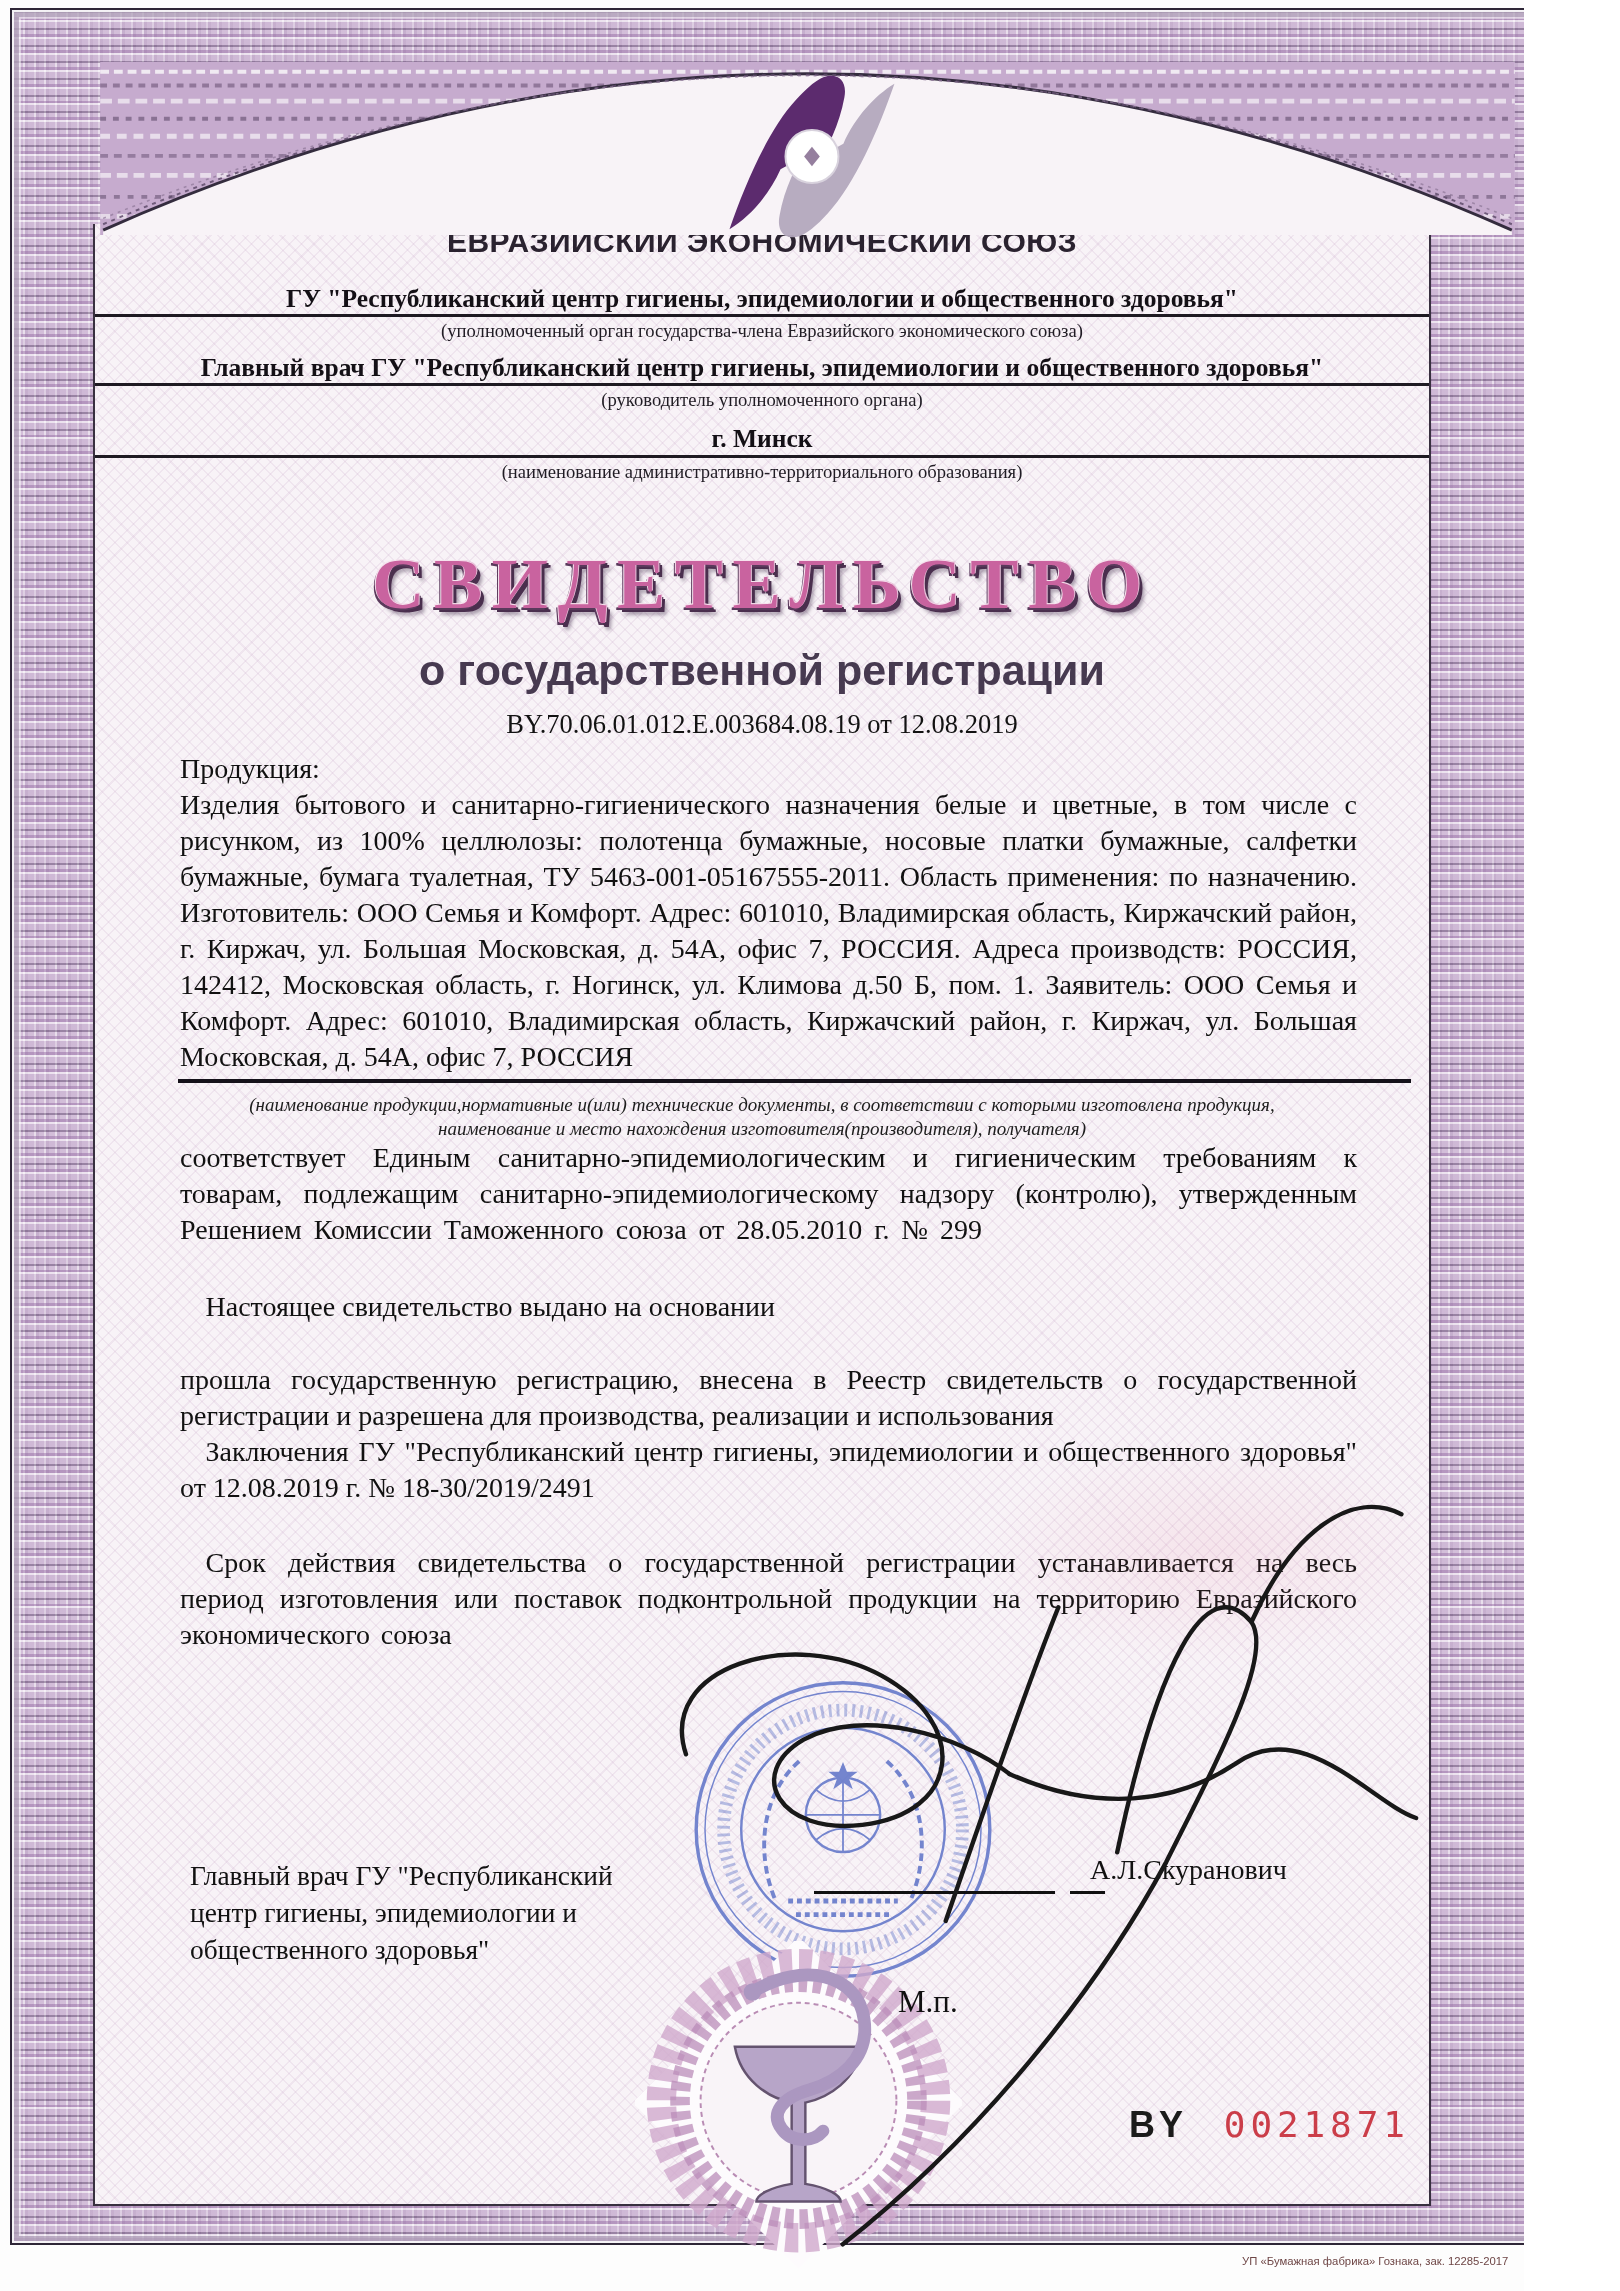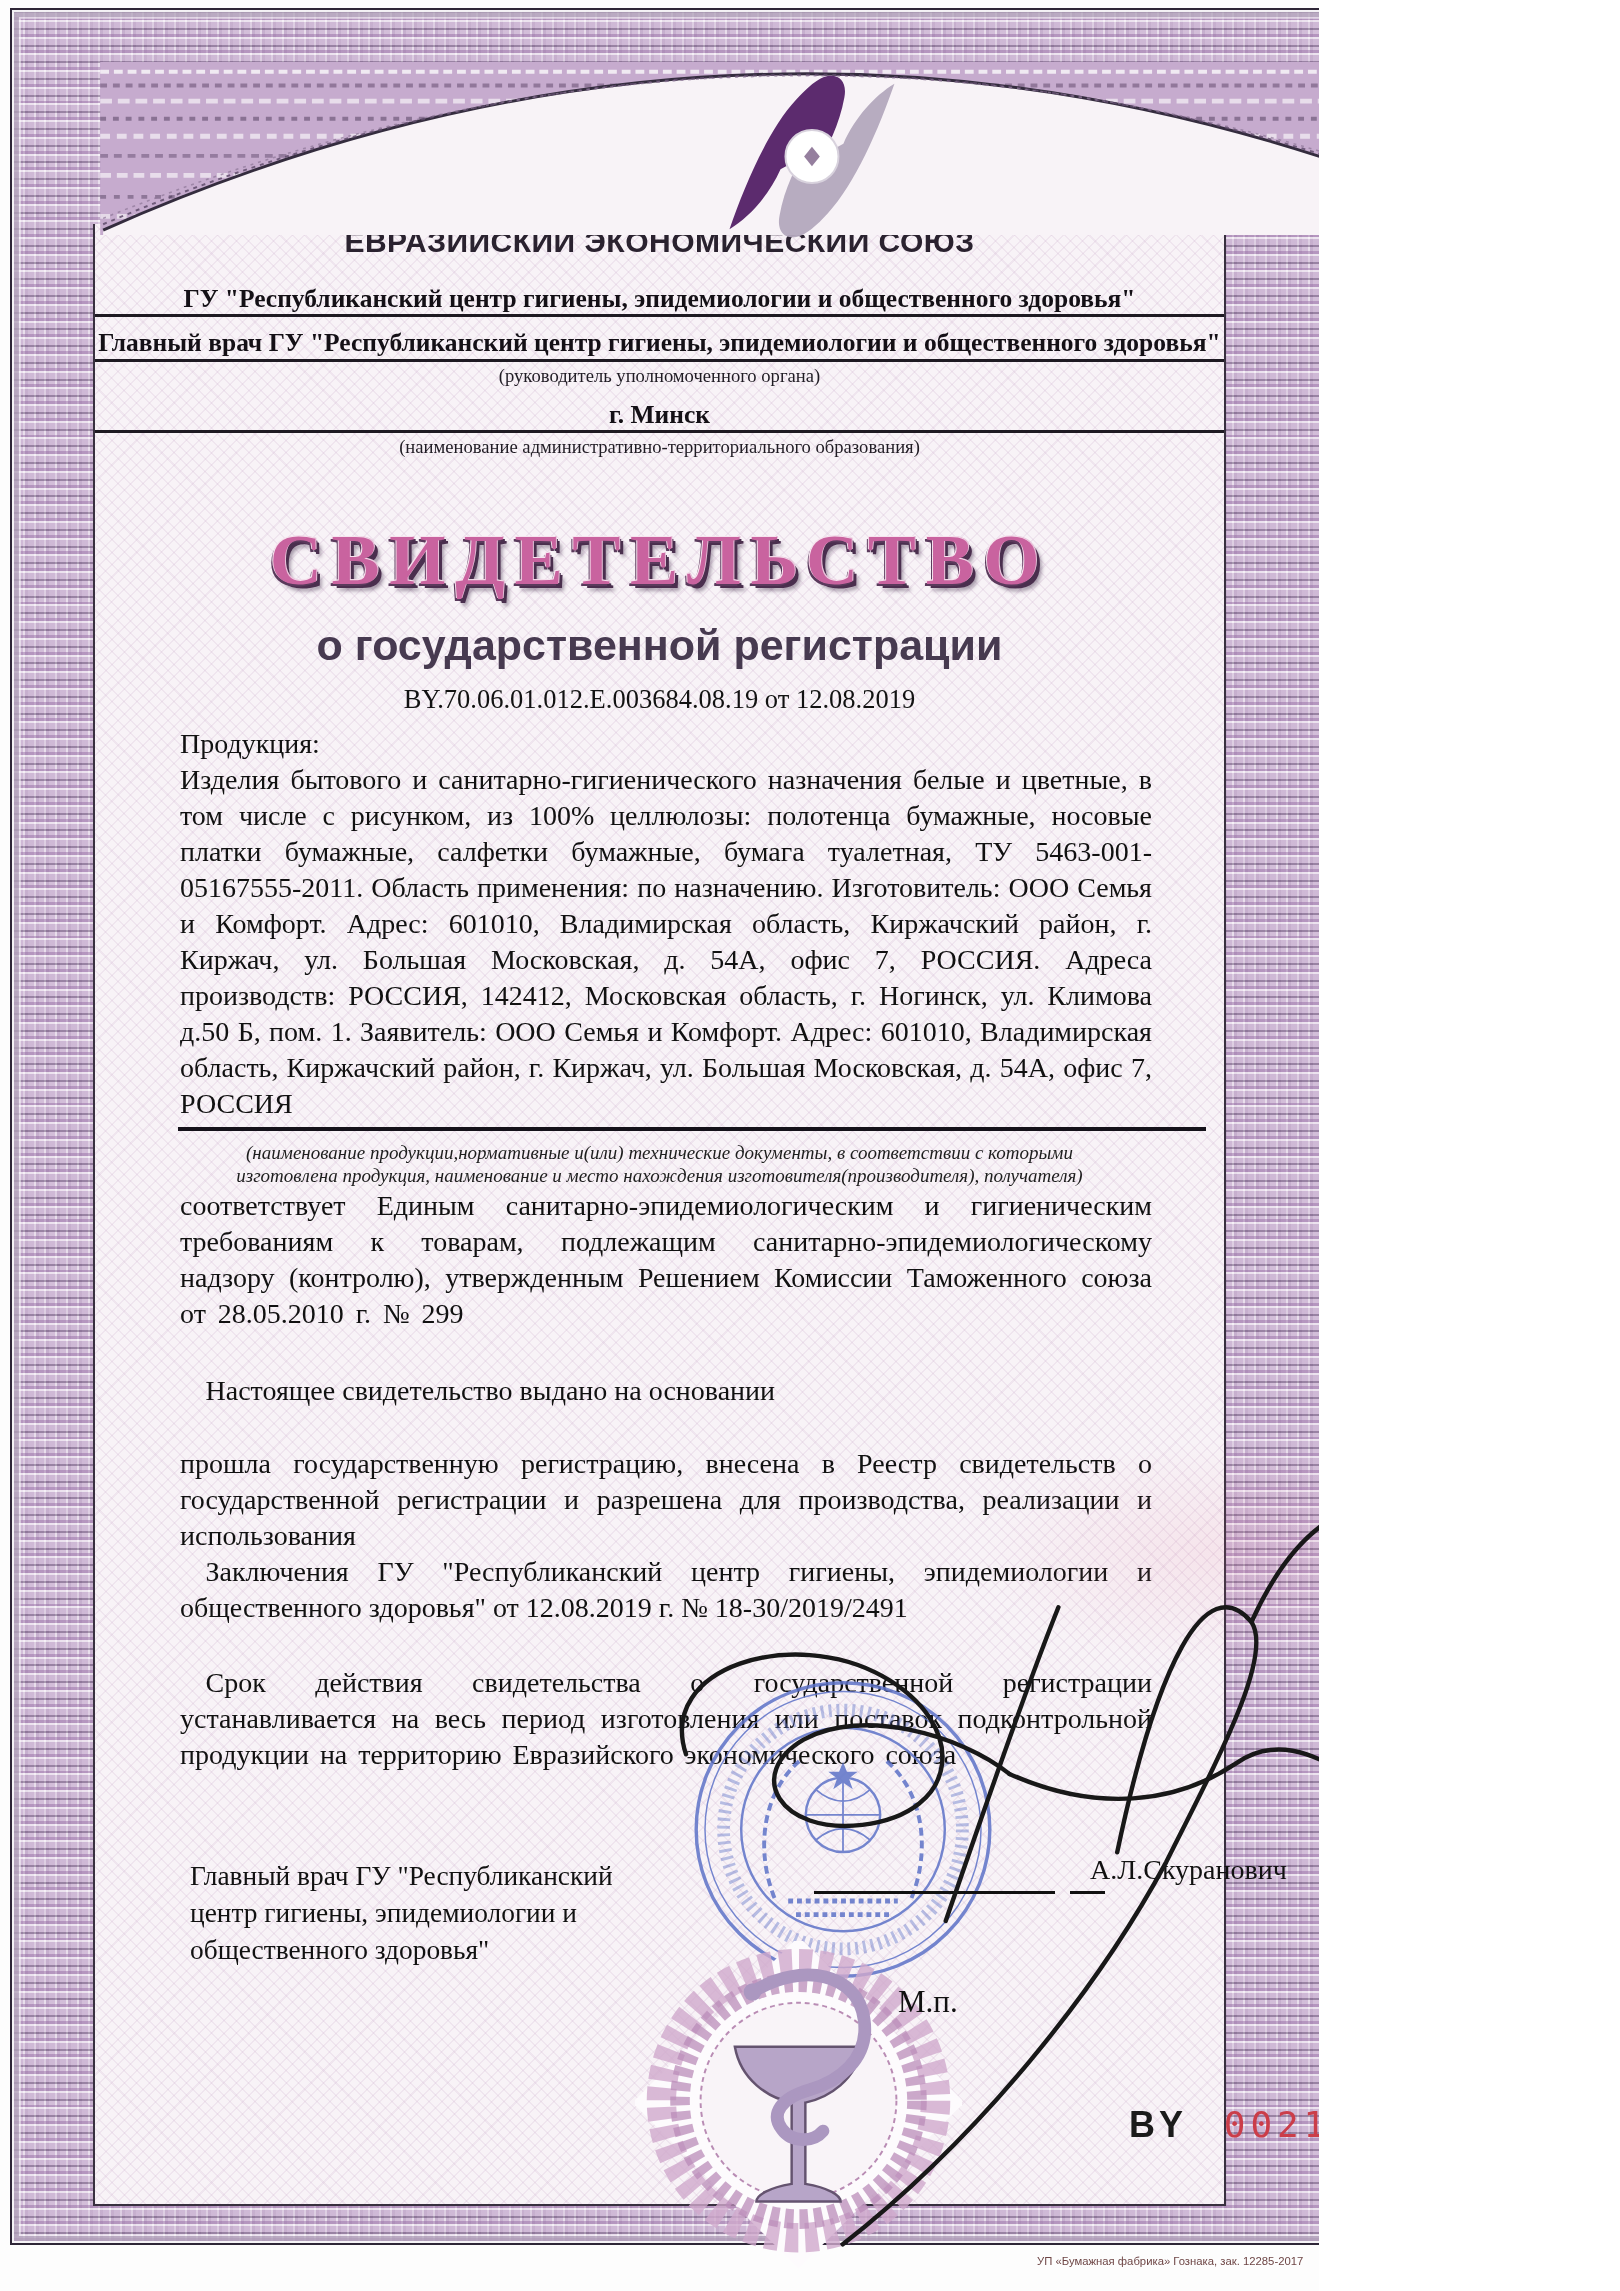--- a/index.html
+++ b/index.html
@@ -1,16 +1,16 @@
 <!DOCTYPE html>
 <html><head>
 <meta charset="utf-8">
 <style>
   html,body{margin:0;padding:0;background:#ffffff;}
-  .page{position:relative;width:1319px;height:2292px;background:#fdfdfd;overflow:hidden;
+  .page{position:relative;width:1524px;height:2292px;background:#fdfdfd;overflow:hidden;
         font-family:"Liberation Serif",serif;color:#151515;}
 
   
   .frame{position:absolute;left:9.8px;top:7.8px;width:1595px;height:2233px;z-index:1;
     background-color:#c9b0d1;
     background-image:
       repeating-linear-gradient(0deg, rgba(255,255,255,.65) 0 2px, rgba(164,128,176,.55) 2px 4.9px,
         rgba(255,255,255,.18) 4.9px 8.8px, rgba(74,56,88,.38) 8.8px 10.8px, rgba(214,196,220,.45) 10.8px 16.7px),
       repeating-linear-gradient(90deg, rgba(255,255,255,.5) 0 2px, rgba(146,112,158,.28) 2px 4.9px,
         rgba(255,255,255,0) 4.9px 10.8px);
@@ -107,20 +107,21 @@
     <path d="M112 74 L120 84 L112 94 L104 84 Z" fill="#7a5f86" opacity=".8"></path>
   </svg>
 
   <div class="ghost"></div>
 
   <div class="content">
     <div class="union-title">ЕВРАЗИЙСКИЙ ЭКОНОМИЧЕСКИЙ СОЮЗ</div>
 
     <div class="hdr-line">ГУ "Республиканский центр гигиены, эпидемиологии и общественного здоровья"</div>
     <div class="rule"></div>
+    <div class="hdr-cap">(уполномоченный орган государства-члена Евразийского экономического союза)</div>
 
     <div class="hdr-line second">Главный врач ГУ "Республиканский центр гигиены, эпидемиологии и общественного здоровья"</div>
     <div class="rule"></div>
     <div class="hdr-cap">(руководитель уполномоченного органа)</div>
 
     <div class="hdr-line city">г. Минск</div>
     <div class="rule"></div>
     <div class="hdr-cap">(наименование административно-территориального образования)</div>
 
     <div class="big-title">СВИДЕТЕЛЬСТВО</div>

